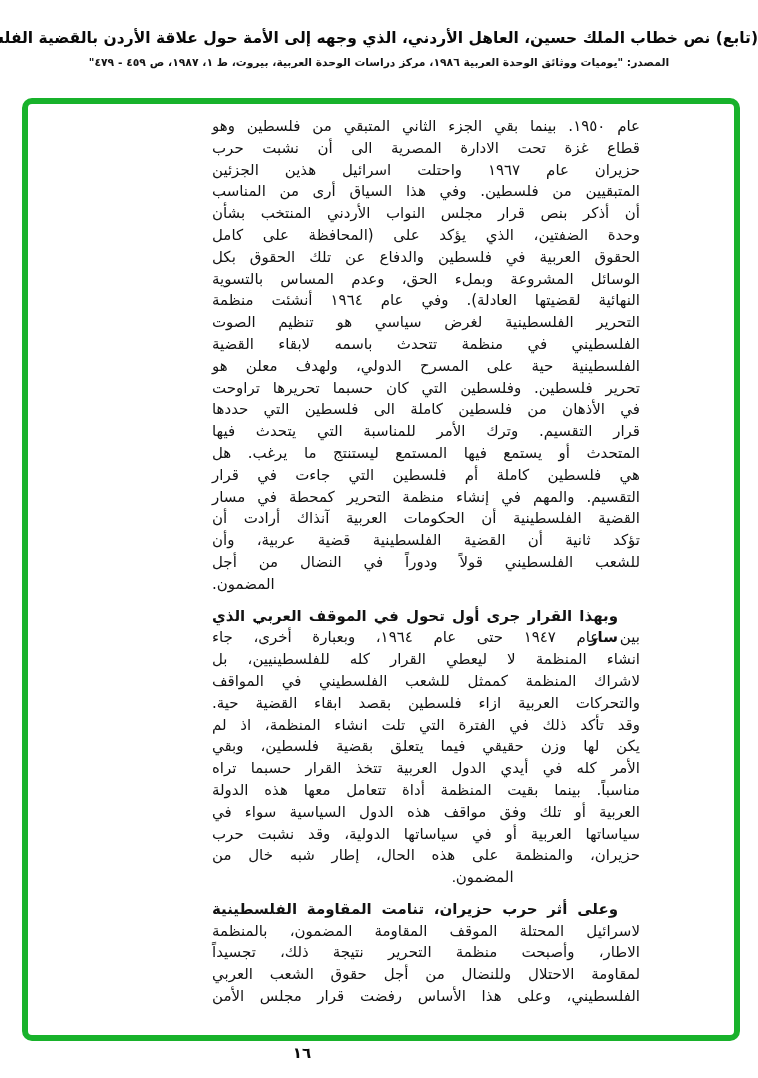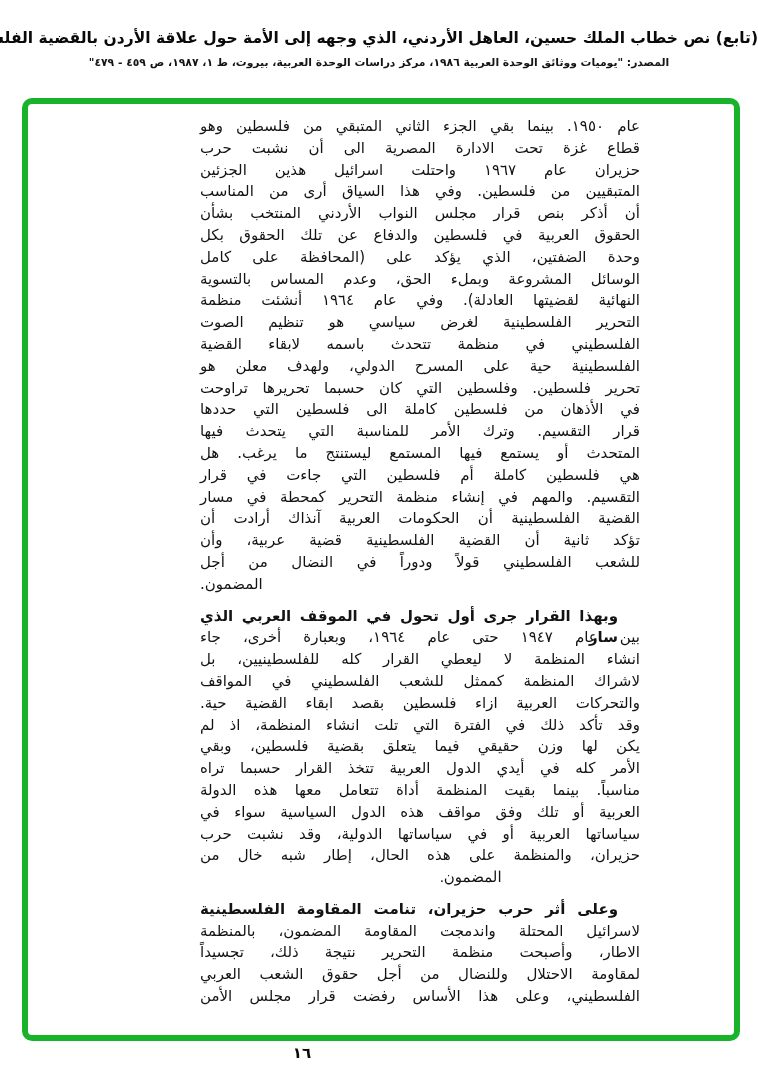--- a/index.html
+++ b/index.html
@@ -59,20 +59,21 @@
     color: #131313;
   }
   .para { margin: 0; }
   .para + .para { margin-top: 10px; }
   .line {
     text-align: justify;
     text-align-last: justify;
     white-space: normal;
     height: 21.8px;
     overflow: visible;
+    margin-left: 12px;
   }
   .line.indent { padding-right: 22px; font-weight: bold; }
   
   .p0 .line:last-child {
     text-align: left;
     text-align-last: left;
   }
   
   .p1 .line:last-child {
     text-align: left;
@@ -104,22 +105,22 @@
 
   <div class="content-frame" style="border-color: rgb(24, 178, 43);"></div>
 
   <div class="document-body">
       <div class="para p0">
         <div class="line">عام ١٩٥٠. بينما بقي الجزء الثاني المتبقي من فلسطين وهو</div>
         <div class="line">قطاع غزة تحت الادارة المصرية الى أن نشبت حرب</div>
         <div class="line">حزيران عام ١٩٦٧ واحتلت اسرائيل هذين الجزئين</div>
         <div class="line">المتبقيين من فلسطين. وفي هذا السياق أرى من المناسب</div>
         <div class="line">أن أذكر بنص قرار مجلس النواب الأردني المنتخب بشأن</div>
+        <div class="line">وحدة الضفتين، الذي يؤكد على (المحافظة على كامل</div>
         <div class="line">الحقوق العربية في فلسطين والدفاع عن تلك الحقوق بكل</div>
-        <div class="line">وحدة الضفتين، الذي يؤكد على (المحافظة على كامل</div>
         <div class="line">الوسائل المشروعة وبملء الحق، وعدم المساس بالتسوية</div>
         <div class="line">النهائية لقضيتها العادلة). وفي عام ١٩٦٤ أنشئت منظمة</div>
         <div class="line">التحرير الفلسطينية لغرض سياسي هو تنظيم الصوت</div>
         <div class="line">الفلسطيني في منظمة تتحدث باسمه لابقاء القضية</div>
         <div class="line">الفلسطينية حية على المسرح الدولي، ولهدف معلن هو</div>
         <div class="line">تحرير فلسطين. وفلسطين التي كان حسبما تحريرها تراوحت</div>
         <div class="line">في الأذهان من فلسطين كاملة الى فلسطين التي حددها</div>
         <div class="line">قرار التقسيم. وترك الأمر للمناسبة التي يتحدث فيها</div>
         <div class="line">المتحدث أو يستمع فيها المستمع ليستنتج ما يرغب. هل</div>
         <div class="line">هي فلسطين كاملة أم فلسطين التي جاءت في قرار</div>
@@ -139,21 +140,21 @@
         <div class="line">يكن لها وزن حقيقي فيما يتعلق بقضية فلسطين، وبقي</div>
         <div class="line">الأمر كله في أيدي الدول العربية تتخذ القرار حسبما تراه</div>
         <div class="line">مناسباً. بينما بقيت المنظمة أداة تتعامل معها هذه الدولة</div>
         <div class="line">العربية أو تلك وفق مواقف هذه الدول السياسية سواء في</div>
         <div class="line">سياساتها العربية أو في سياساتها الدولية، وقد نشبت حرب</div>
         <div class="line">حزيران، والمنظمة على هذه الحال، إطار شبه خال من</div>
         <div class="line">المضمون.</div>
       </div>
       <div class="para p2">
         <div class="line indent">وعلى أثر حرب حزيران، تنامت المقاومة الفلسطينية</div>
-        <div class="line">لاسرائيل المحتلة واندمجت المقاومة المضمون، بالمنظمة</div>
+        <div class="line">لاسرائيل المحتلة الموقف المقاومة المضمون، بالمنظمة</div>
         <div class="line">الاطار، وأصبحت منظمة التحرير نتيجة ذلك، تجسيداً</div>
         <div class="line">لمقاومة الاحتلال وللنضال من أجل حقوق الشعب العربي</div>
         <div class="line">الفلسطيني، وعلى هذا الأساس رفضت قرار مجلس الأمن</div>
       </div>
     </div>
 
   <div class="page-number">١٦</div>
 
 </div>
 

